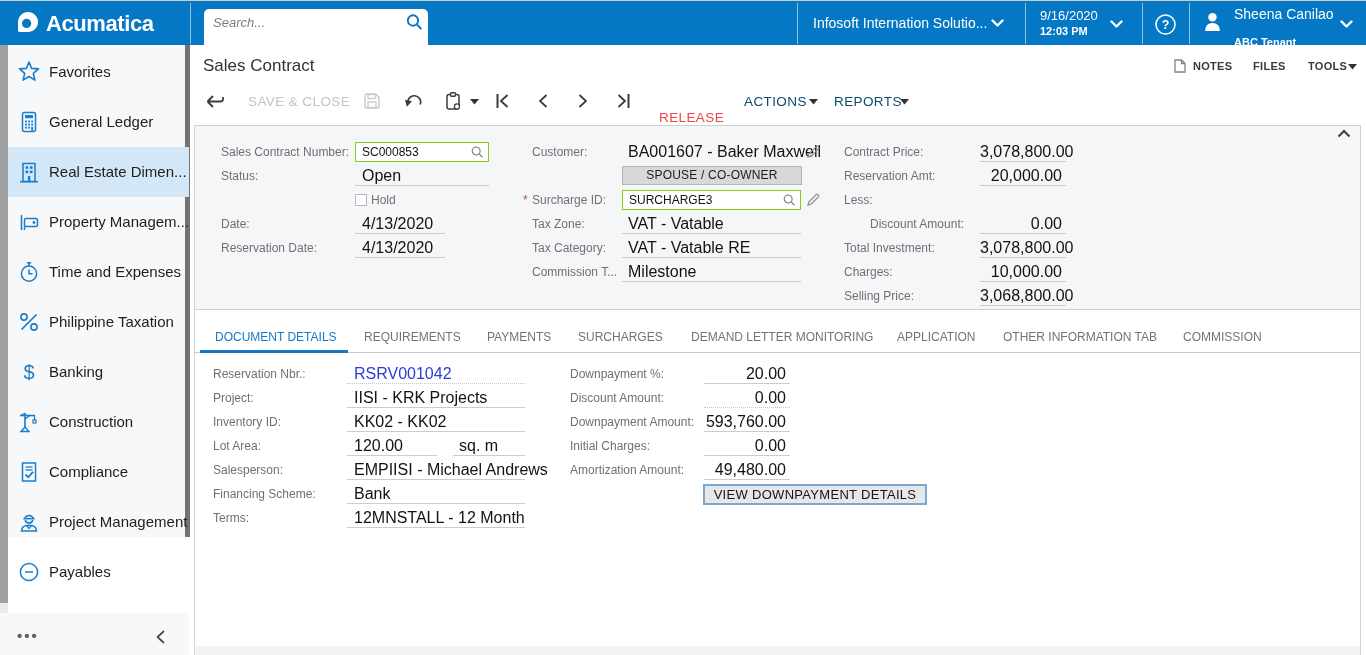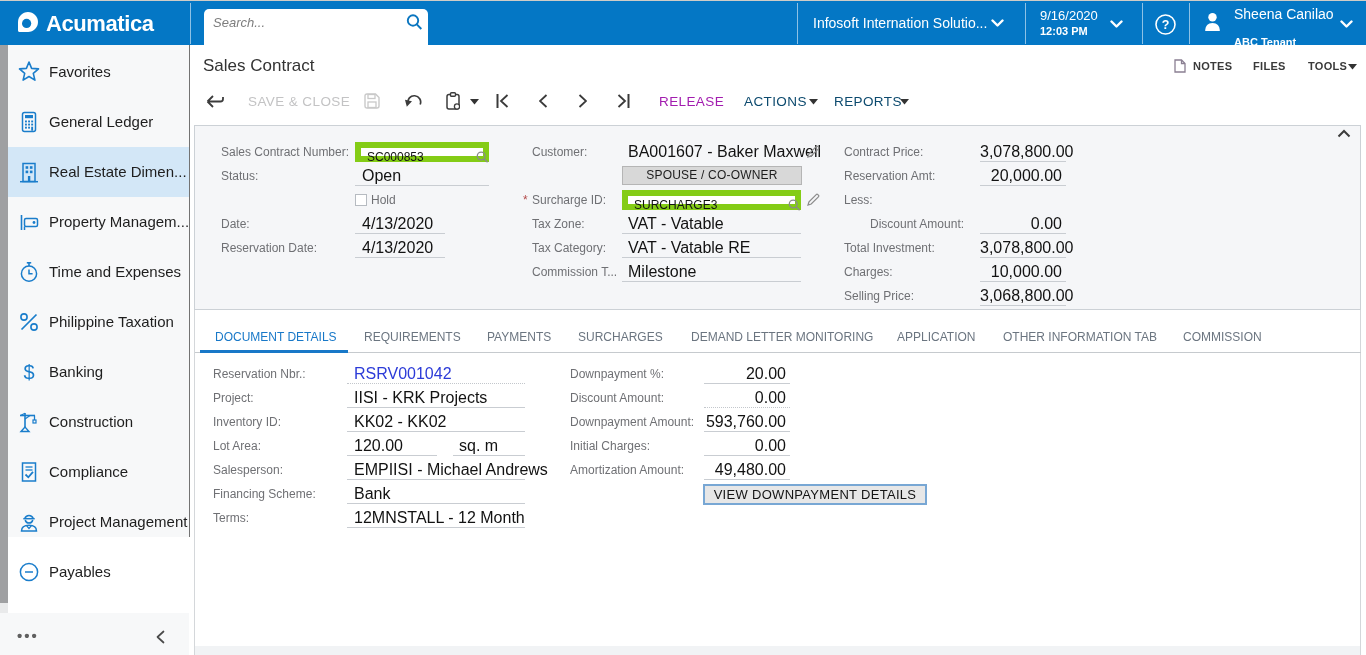--- a/index.html
+++ b/index.html
@@ -17,35 +17,35 @@
 #search .ph { position:absolute; left:9px; top:6px; font-size:13px; font-style:italic; color:#7d7d7d; }
 #company { position:absolute; left:813px; top:15px; font-size:14px; color:#fff; }
 #dateblk { position:absolute; left:1040px; top:8px; color:#fff; }
 #dateblk .d1 { font-size:13px; }
 #dateblk .d2 { font-size:11px; font-weight:bold; margin-top:2px; }
 #userblk { position:absolute; left:1234px; top:6px; color:#fff; }
 #userblk .u1 { font-size:14px; }
 #userblk .u2 { font-size:11px; font-weight:bold; margin-top:14px; }
 
 
-#side { position:absolute; left:0; top:45px; width:190px; height:492px; background:#f7f8f9; border-right:1px solid #737373; }
+#side { position:absolute; left:0; top:45px; width:190px; height:492px; background:#f7f8f9; border-right:5px solid #737373; }
 #sbthumb { position:absolute; left:0; top:0; width:8px; height:558px; background:#9fa0a2; }
 #sbtrack { position:absolute; left:0; top:558px; width:8px; height:10px; background:#e9eaeb; }
 .mi { position:absolute; left:8px; width:181px; height:50px; }
 .mi.sel { background:#d3e7f7; }
 .mi svg { position:absolute; left:10px; top:14px; }
 .mi .t { position:absolute; left:41px; top:16px; font-size:15px; color:#1e1e1e; white-space:nowrap; }
 #sidebot { position:absolute; left:0; top:568px; width:189px; height:42px; background:#f7f8f9; }
 
 
 .lbl { position:absolute; height:20px; line-height:20px; font-size:12px; color:#6f7074; white-space:nowrap; }
 .val { position:absolute; height:20px; line-height:20px; font-size:16px; color:#121212; white-space:nowrap; }
 .ul  { border-bottom:1px solid #c9cdd2; }
 .uldot { border-bottom:1px dotted #c3c7cc; }
-.box { position:absolute; height:20px; background:#fff; border:6px solid #84cc16; }
+.box { position:absolute; height:20px; background:#fff; border:1px solid #84cc16; }
 .box .bt { position:absolute; left:6px; top:2px; font-size:12px; color:#121212; white-space:nowrap; }
 .tbtext { position:absolute; height:16px; line-height:16px; font-size:13.5px; letter-spacing:0.4px; color:#0c4a6e; white-space:nowrap; }
 </style>
 </head>
 <body>
 <div id="stage">
   <div id="hdr">
 
     <svg class="abs" style="left:18px;top:12px" width="20" height="20" viewBox="0 0 20 20">
       <path d="M10 0 C15.5 0 20 4.5 20 10 C20 15.5 15.5 20 10 20 L1.5 20 C0.7 20 0 19.3 0 18.5 L0 10 C0 4.5 4.5 0 10 0 Z" fill="#fff"></path>
@@ -252,21 +252,21 @@
     <svg class="abs" style="left:539px;top:94px" width="9" height="14" viewBox="0 0 9 14">
         <path d="M7.5 1 L1 7 L7.5 13" fill="none" stroke="#3a3a3a" stroke-width="1.8"></path>
       </svg>
     <svg class="abs" style="left:578px;top:94px" width="9" height="14" viewBox="0 0 9 14">
         <path d="M1.5 1 L8 7 L1.5 13" fill="none" stroke="#3a3a3a" stroke-width="1.8"></path>
       </svg>
     <svg class="abs" style="left:617px;top:94px" width="13" height="14" viewBox="0 0 13 14">
         <path d="M1.5 1 L8 7 L1.5 13" fill="none" stroke="#3a3a3a" stroke-width="1.8"></path>
         <line x1="11.5" y1="0" x2="11.5" y2="14" stroke="#3a3a3a" stroke-width="2"></line>
       </svg>
-    <div class="tbtext" style="left:659px;top:94px;color:#a21caf">RELEASE</div>
+    <div class="tbtext" style="left:659px;top:110px;color:#ef4444">RELEASE</div>
     <div class="tbtext" style="left:744px;top:94px">ACTIONS</div>
     <svg class="abs" style="left:809px;top:99px" width="9" height="6" viewBox="0 0 9 6">
         <path d="M0 0 H9 L4.5 5.5 Z" fill="#333"></path>
       </svg>
     <div class="tbtext" style="left:834px;top:94px">REPORTS</div>
     <svg class="abs" style="left:900px;top:99px" width="9" height="6" viewBox="0 0 9 6">
         <path d="M0 0 H9 L4.5 5.5 Z" fill="#333"></path>
       </svg>
 
     <div class="abs" id="panel" style="left:194px;top:125px;width:1167px;height:185px;background:#f5f6f8;border:1px solid #ccd1d6"></div>

